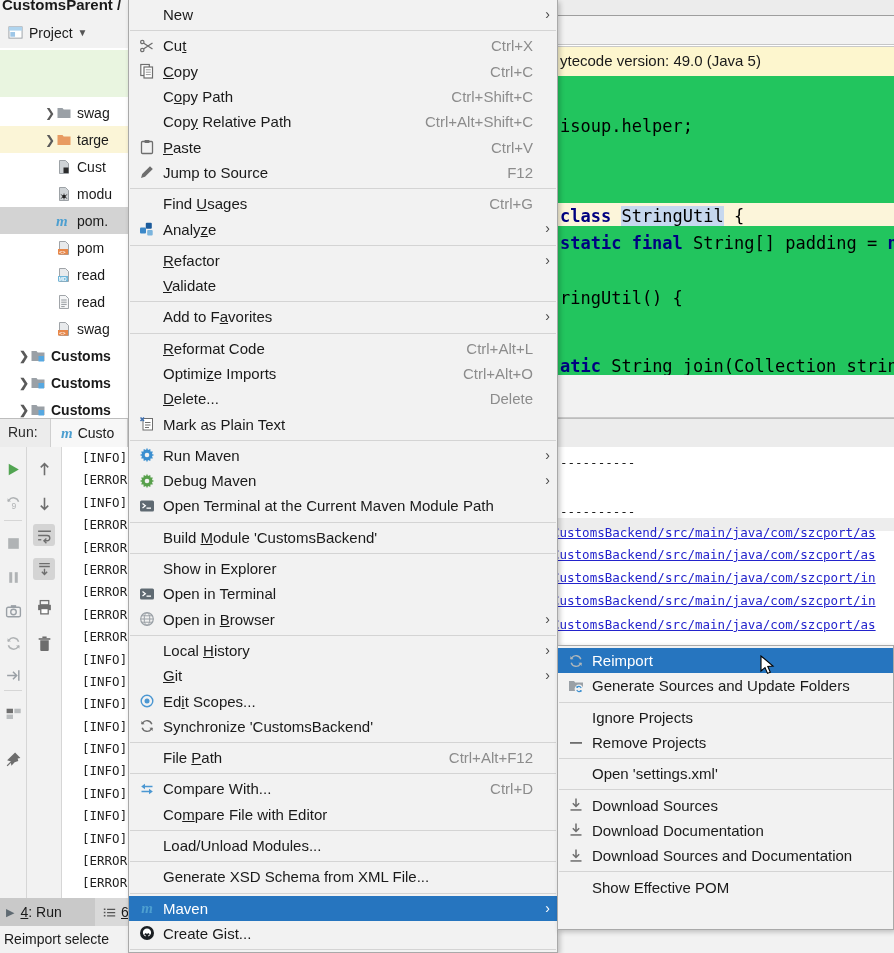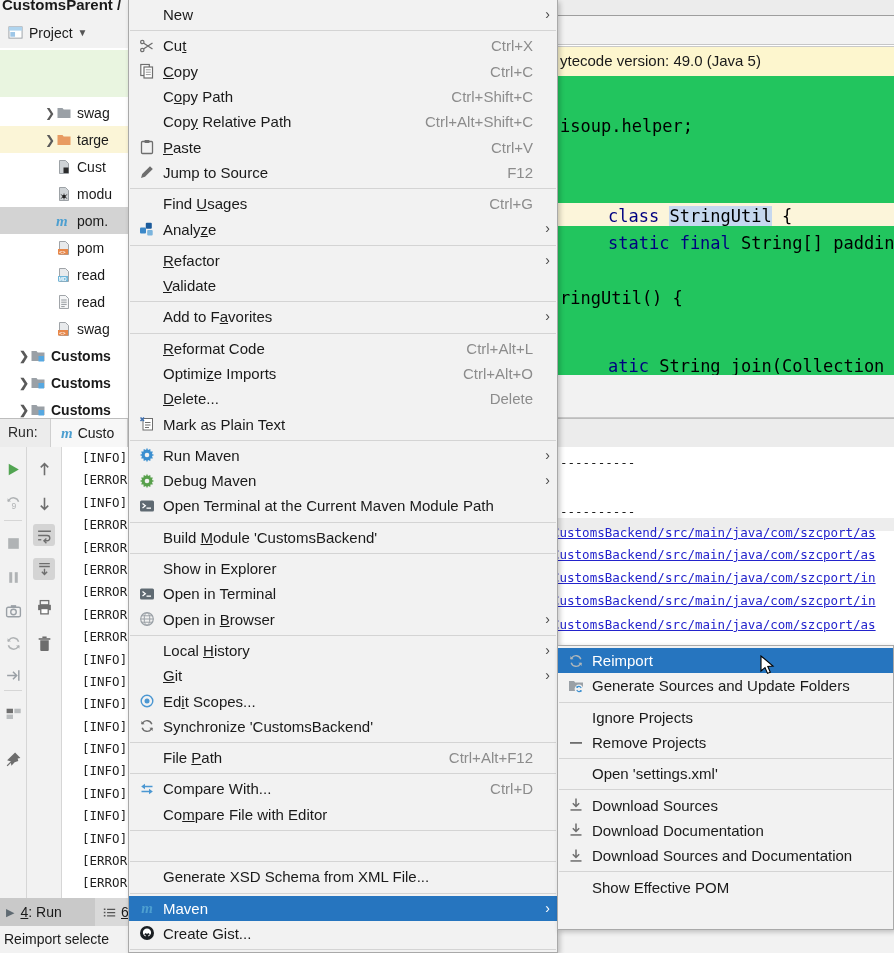--- a/index.html
+++ b/index.html
@@ -47,21 +47,21 @@
   .status-bar{position:absolute;left:0;top:926px;width:894px;height:27px;background:#f2f2f2;font-size:14px;}
   .status-bar .st{position:absolute;left:4px;top:5px;white-space:nowrap;}
   
   .ed-tabstrip{position:absolute;left:558px;top:0;width:336px;height:16px;background:#ececec;border-bottom:1px solid #9e9e9e;box-sizing:border-box;}
   .ed-nav{position:absolute;left:558px;top:16px;width:336px;height:29px;background:#f2f2f2;border-bottom:1px solid #c6c6c6;box-sizing:border-box;}
   .ed-banner{position:absolute;left:558px;top:46px;width:336px;height:30px;background:#fdf6ce;border-top:1px solid #c9c9c9;box-sizing:border-box;font-size:15px;}
   .ed-banner span{position:absolute;left:2px;top:5px;white-space:nowrap;}
   .ed-code{position:absolute;left:558px;top:76px;width:358px;height:299px;background:#22c55e;overflow:hidden;
      font-family:"DejaVu Sans Mono",monospace;font-size:17px;color:#000;}
   .code-line{position:absolute;left:2px;white-space:pre;}
-  .code-line .kw{font-weight:normal;color:#000080;margin-left:48px;}
+  .code-line .kw{font-weight:bold;color:#000080;}
   .code-line .sel{background:#c6d8ef;}
   .cur-line{position:absolute;left:0;width:336px;height:23px;background:#fcf5da;}
   
   .console-right{position:absolute;left:558px;top:447px;width:336px;height:451px;background:#fff;overflow:hidden;
      font-family:"DejaVu Sans Mono",monospace;font-size:12.5px;color:#1f1f1f;}
   .cr-line{position:absolute;left:2px;white-space:pre;}
   .cr-band{position:absolute;left:0;width:336px;height:13px;background:#ededed;}
   .cr-link{position:absolute;left:-6px;white-space:pre;color:#2323cc;text-decoration:underline;cursor:pointer;}
   
   .menu{position:absolute;background:#f2f2f2;border:1px solid #a9a9a9;box-shadow:2px 2px 5px rgba(0,0,0,.22);box-sizing:border-box;font-size:15px;z-index:10;overflow:hidden;}
@@ -621,20 +621,21 @@
         <span class="mi-label">Compare With...</span>
         <span class="mi-shortcut">Ctrl+D</span>
       </div>
       <div class="menu-item">
         <span class="mi-icon"></span>
         <span class="mi-label">Co<u>m</u>pare File with Editor</span>
       </div>
       <div class="menu-sep"></div>
       <div class="menu-item">
         <span class="mi-icon"></span>
+        <span class="mi-label">Load/Unload Modules...</span>
       </div>
       <div class="menu-sep"></div>
       <div class="menu-item">
         <span class="mi-icon"></span>
         <span class="mi-label">Generate XSD Schema from XML File...</span>
       </div>
       <div class="menu-sep"></div>
       <div class="menu-item hl">
         <span class="mi-icon">
           <span class="mi-m">m</span>

